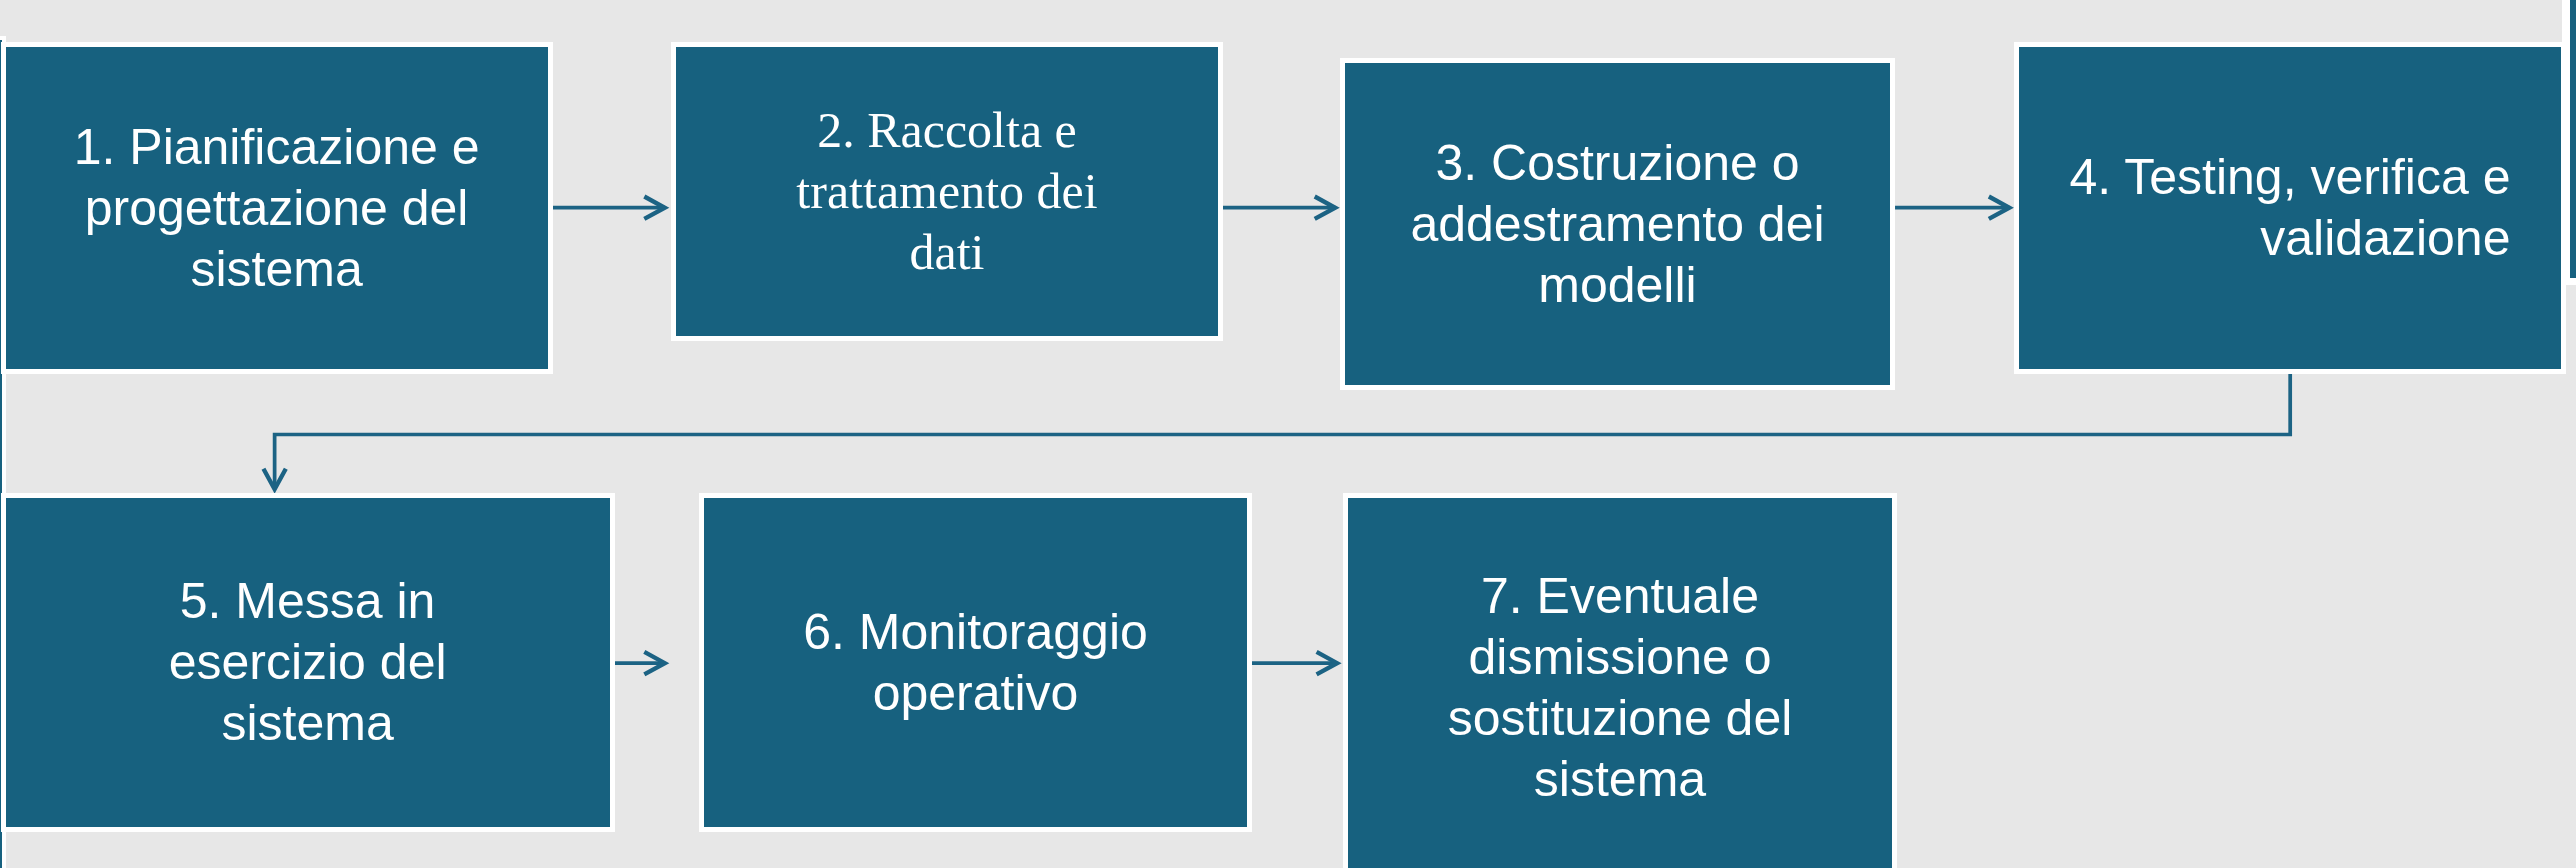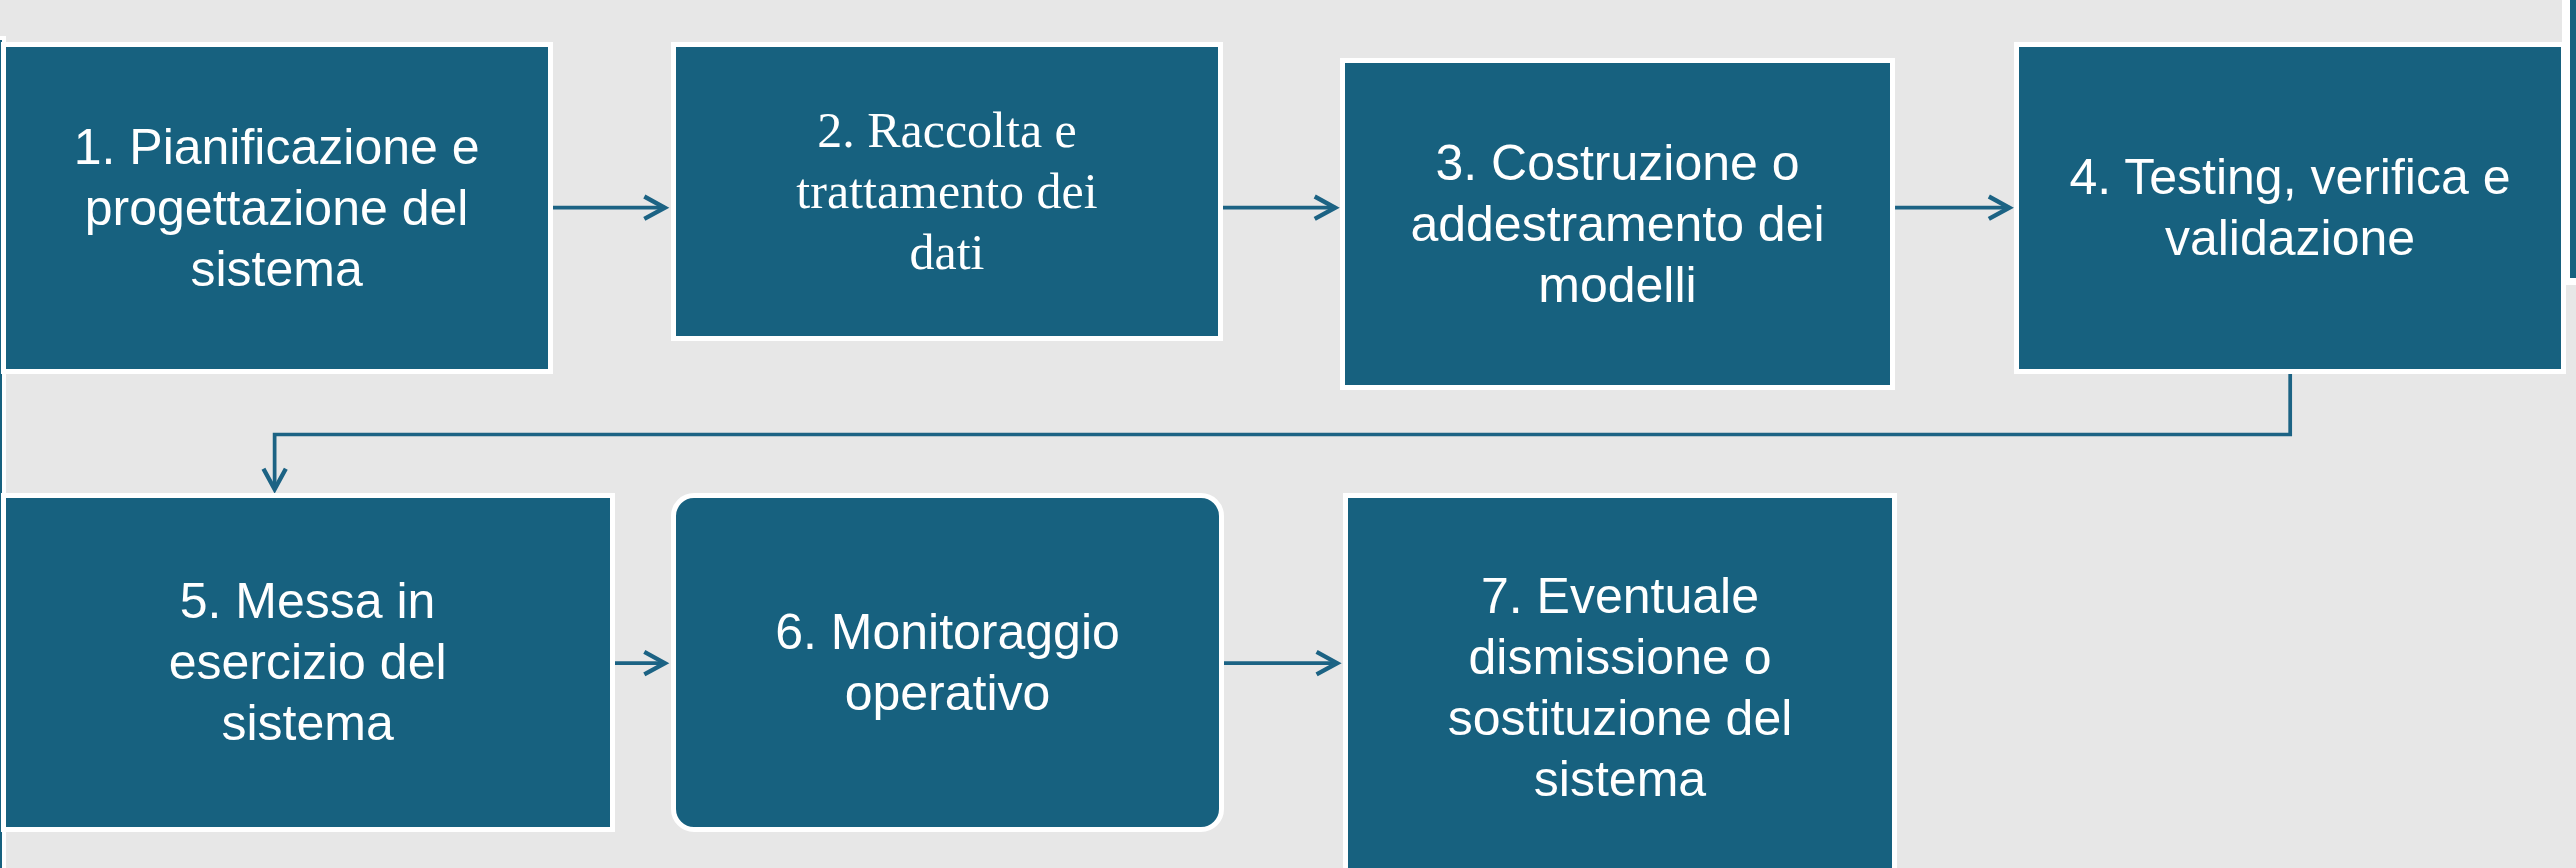--- a/index.html
+++ b/index.html
@@ -32,24 +32,24 @@
     white-space: pre-line;
     color: #FFFFFF;
     font-size: 50px;
     line-height: 1.22;
     letter-spacing: 0px;
   }
   
   .b1 { left: 0.6px;    top: 42px; width: 552px; height: 332px; }
   .b2 { left: 671px; top: 42px; width: 552px; height: 299px; font-family: Liberation Serif, serif; }
   .b3 { left: 1340px; top: 42px; width: 555px; height: 332px; margin-top: 16px; }
-  .b4 { left: 2014px; top: 42px; width: 552px; height: 332px; }
+  .b4 { left: 2014px; top: 42px; width: 552px; height: 332px; text-align: right; }
   
   .b5 { left: 0.6px;    top: 493px; width: 614px; height: 339px; }
-  .b6 { left: 671px; top: 493px; width: 553px; height: 339px; border-radius: 23px; }
+  .b6 { left: 699px; top: 493px; width: 553px; height: 339px; }
   .b7 { left: 1343px; top: 493px; width: 554px; height: 390px; }
 
   .connector-layer {
     position: absolute;
     left: 0;
     top: 0;
     width: 2576px;
     height: 869px;
     pointer-events: none;
   }

